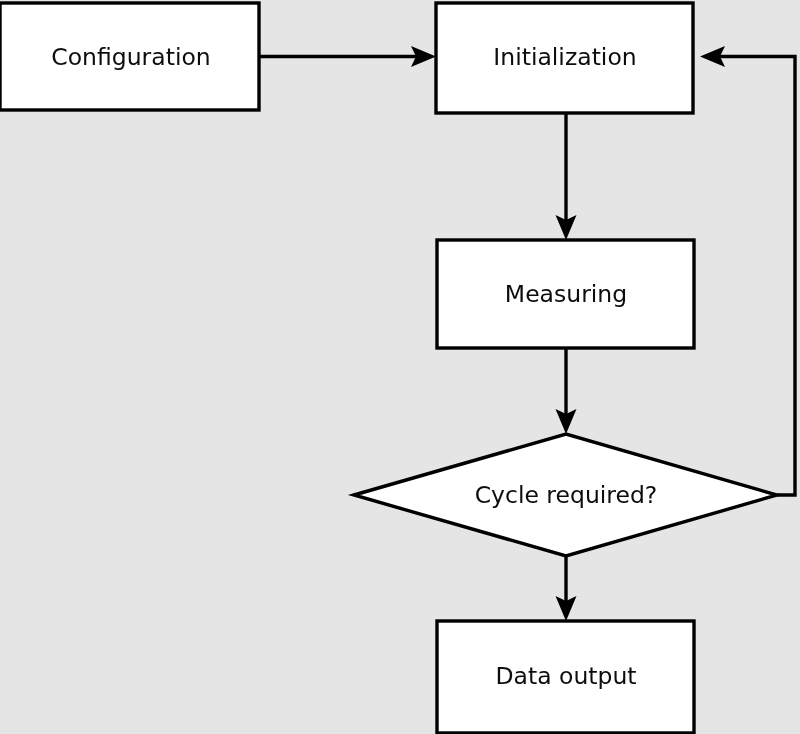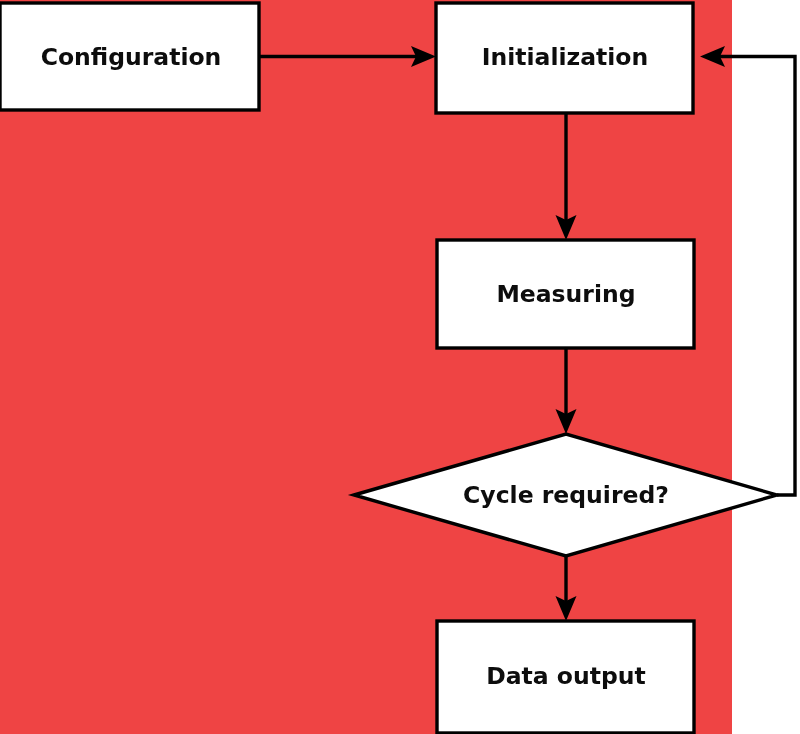--- a/index.html
+++ b/index.html
@@ -9,24 +9,23 @@
     background: #ffffff;
   }
   body {
     width: 800px;
     height: 734px;
     overflow: hidden;
     font-family: "DejaVu Sans", "Liberation Sans", sans-serif;
   }
   #diagram-root {
     position: relative;
-    width: 732px;
+    width: 800px;
     height: 734px;
-    background: #ef4444;
-    font-weight: bold;
+    background: #e5e5e5;
   }
   svg#flowchart-canvas {
     display: block;
     width: 800px;
     height: 734px;
   }
   .node-shape {
     fill: #ffffff;
     stroke: #000000;
     stroke-width: 3.4;

